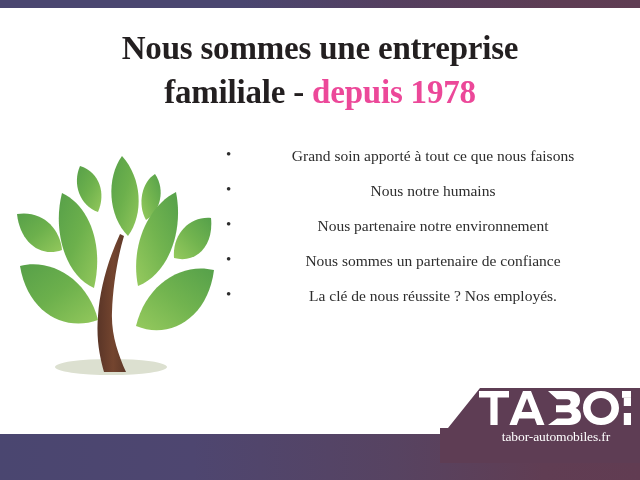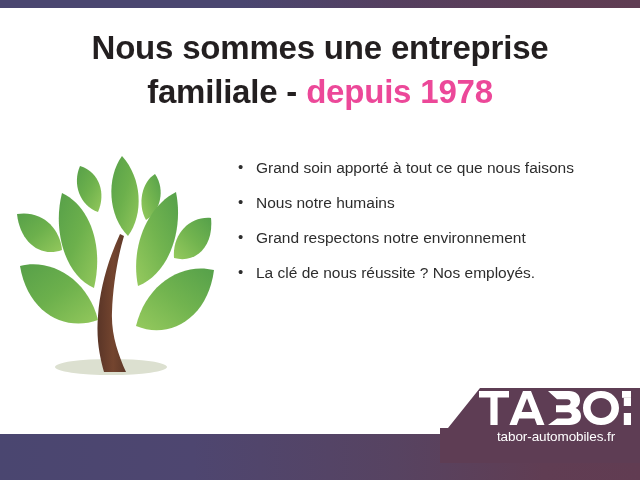--- a/index.html
+++ b/index.html
@@ -10,20 +10,21 @@
   }
   body {
     font-family: "Liberation Sans", sans-serif;
   }
   .slide {
     position: relative;
     width: 640px;
     height: 480px;
     background: #ffffff;
     overflow: hidden;
+    font-family: Liberation Serif, serif;
   }
 
   
   .topbar {
     position: absolute;
     left: 0; top: 0;
     width: 640px;
     height: 8px;
     background: linear-gradient(to right, #4a4670 0%, #4a4670 38%, #553f5f 62%, #5e3d54 88%, #5f3d53 100%);
   }
@@ -44,23 +45,24 @@
   .headline .accent {
     color: #ec4899;
   }
 
   
   .bullets {
     position: absolute;
     left: 222px;
     top: 148px;
     width: 400px;
-    margin: 12px;
+    margin: 0;
     padding: 0;
     list-style: none;
+    text-align: center;
   }
   .bullets li {
     position: relative;
     padding-left: 22px;
     font-size: 15.5px;
     line-height: 1;
     color: #2d2d2d;
     margin-bottom: 19.5px;
     white-space: nowrap;
   }
@@ -175,21 +177,22 @@
 
       <path d="M203 70 C 206 98, 188 116, 166 110 C 164 86, 182 68, 203 70 Z" fill="url(#lg2)"></path>
 
       <path d="M206 122 C 200 170, 162 192, 128 178 C 138 136, 174 114, 206 122 Z" fill="url(#lg2)"></path>
     </svg>
   </div>
 
   <ul class="bullets">
     <li>Grand soin apporté à tout ce que nous faisons</li>
     <li>Nous notre humains</li>
-    <li>Grand respectons notre environnement</li>
+    <li>Nous partenaire notre environnement</li>
+    <li>Nous sommes un partenaire de confiance</li>
     <li>La clé de nous réussite ? Nos employés.</li>
   </ul>
 
   <div class="bottombar"></div>
 
   <div class="logo-panel">
     <svg class="logo-shape" viewBox="0 0 200 80" width="200" height="80" xmlns="http://www.w3.org/2000/svg" aria-hidden="true">
       <path d="M0 45 L8 45 L40 5 L200 5 L200 80 L0 80 Z" fill="#5e3d54"></path>
     </svg>
 

